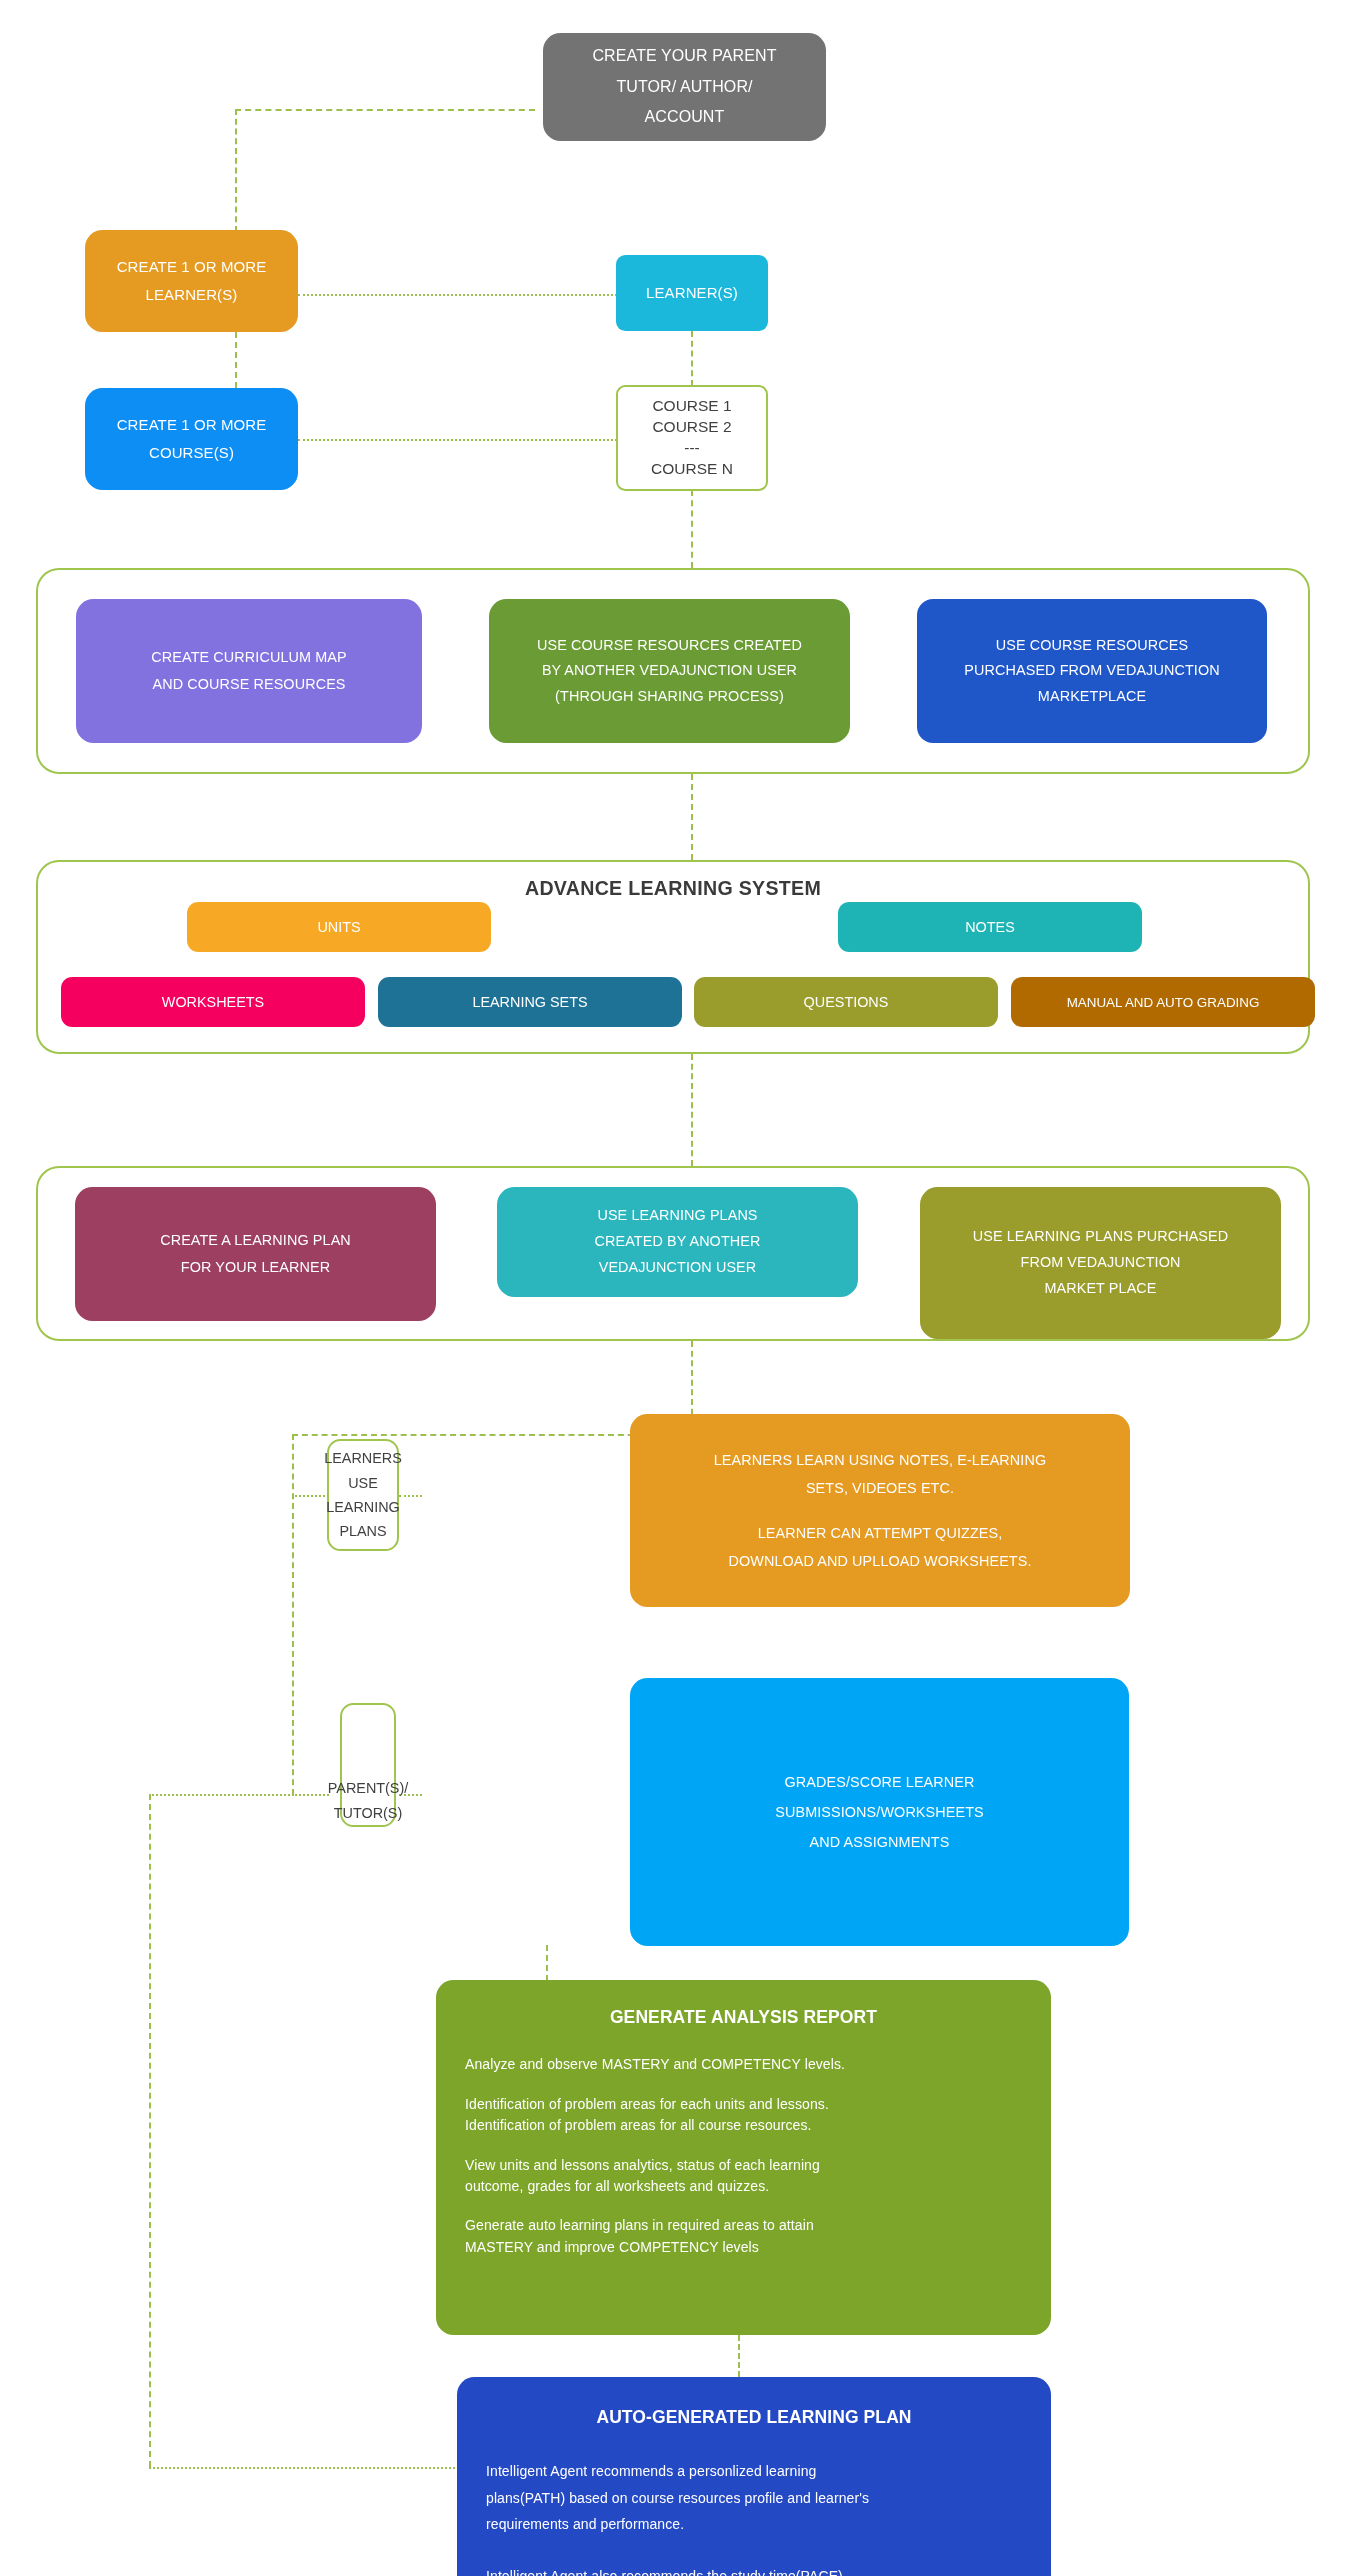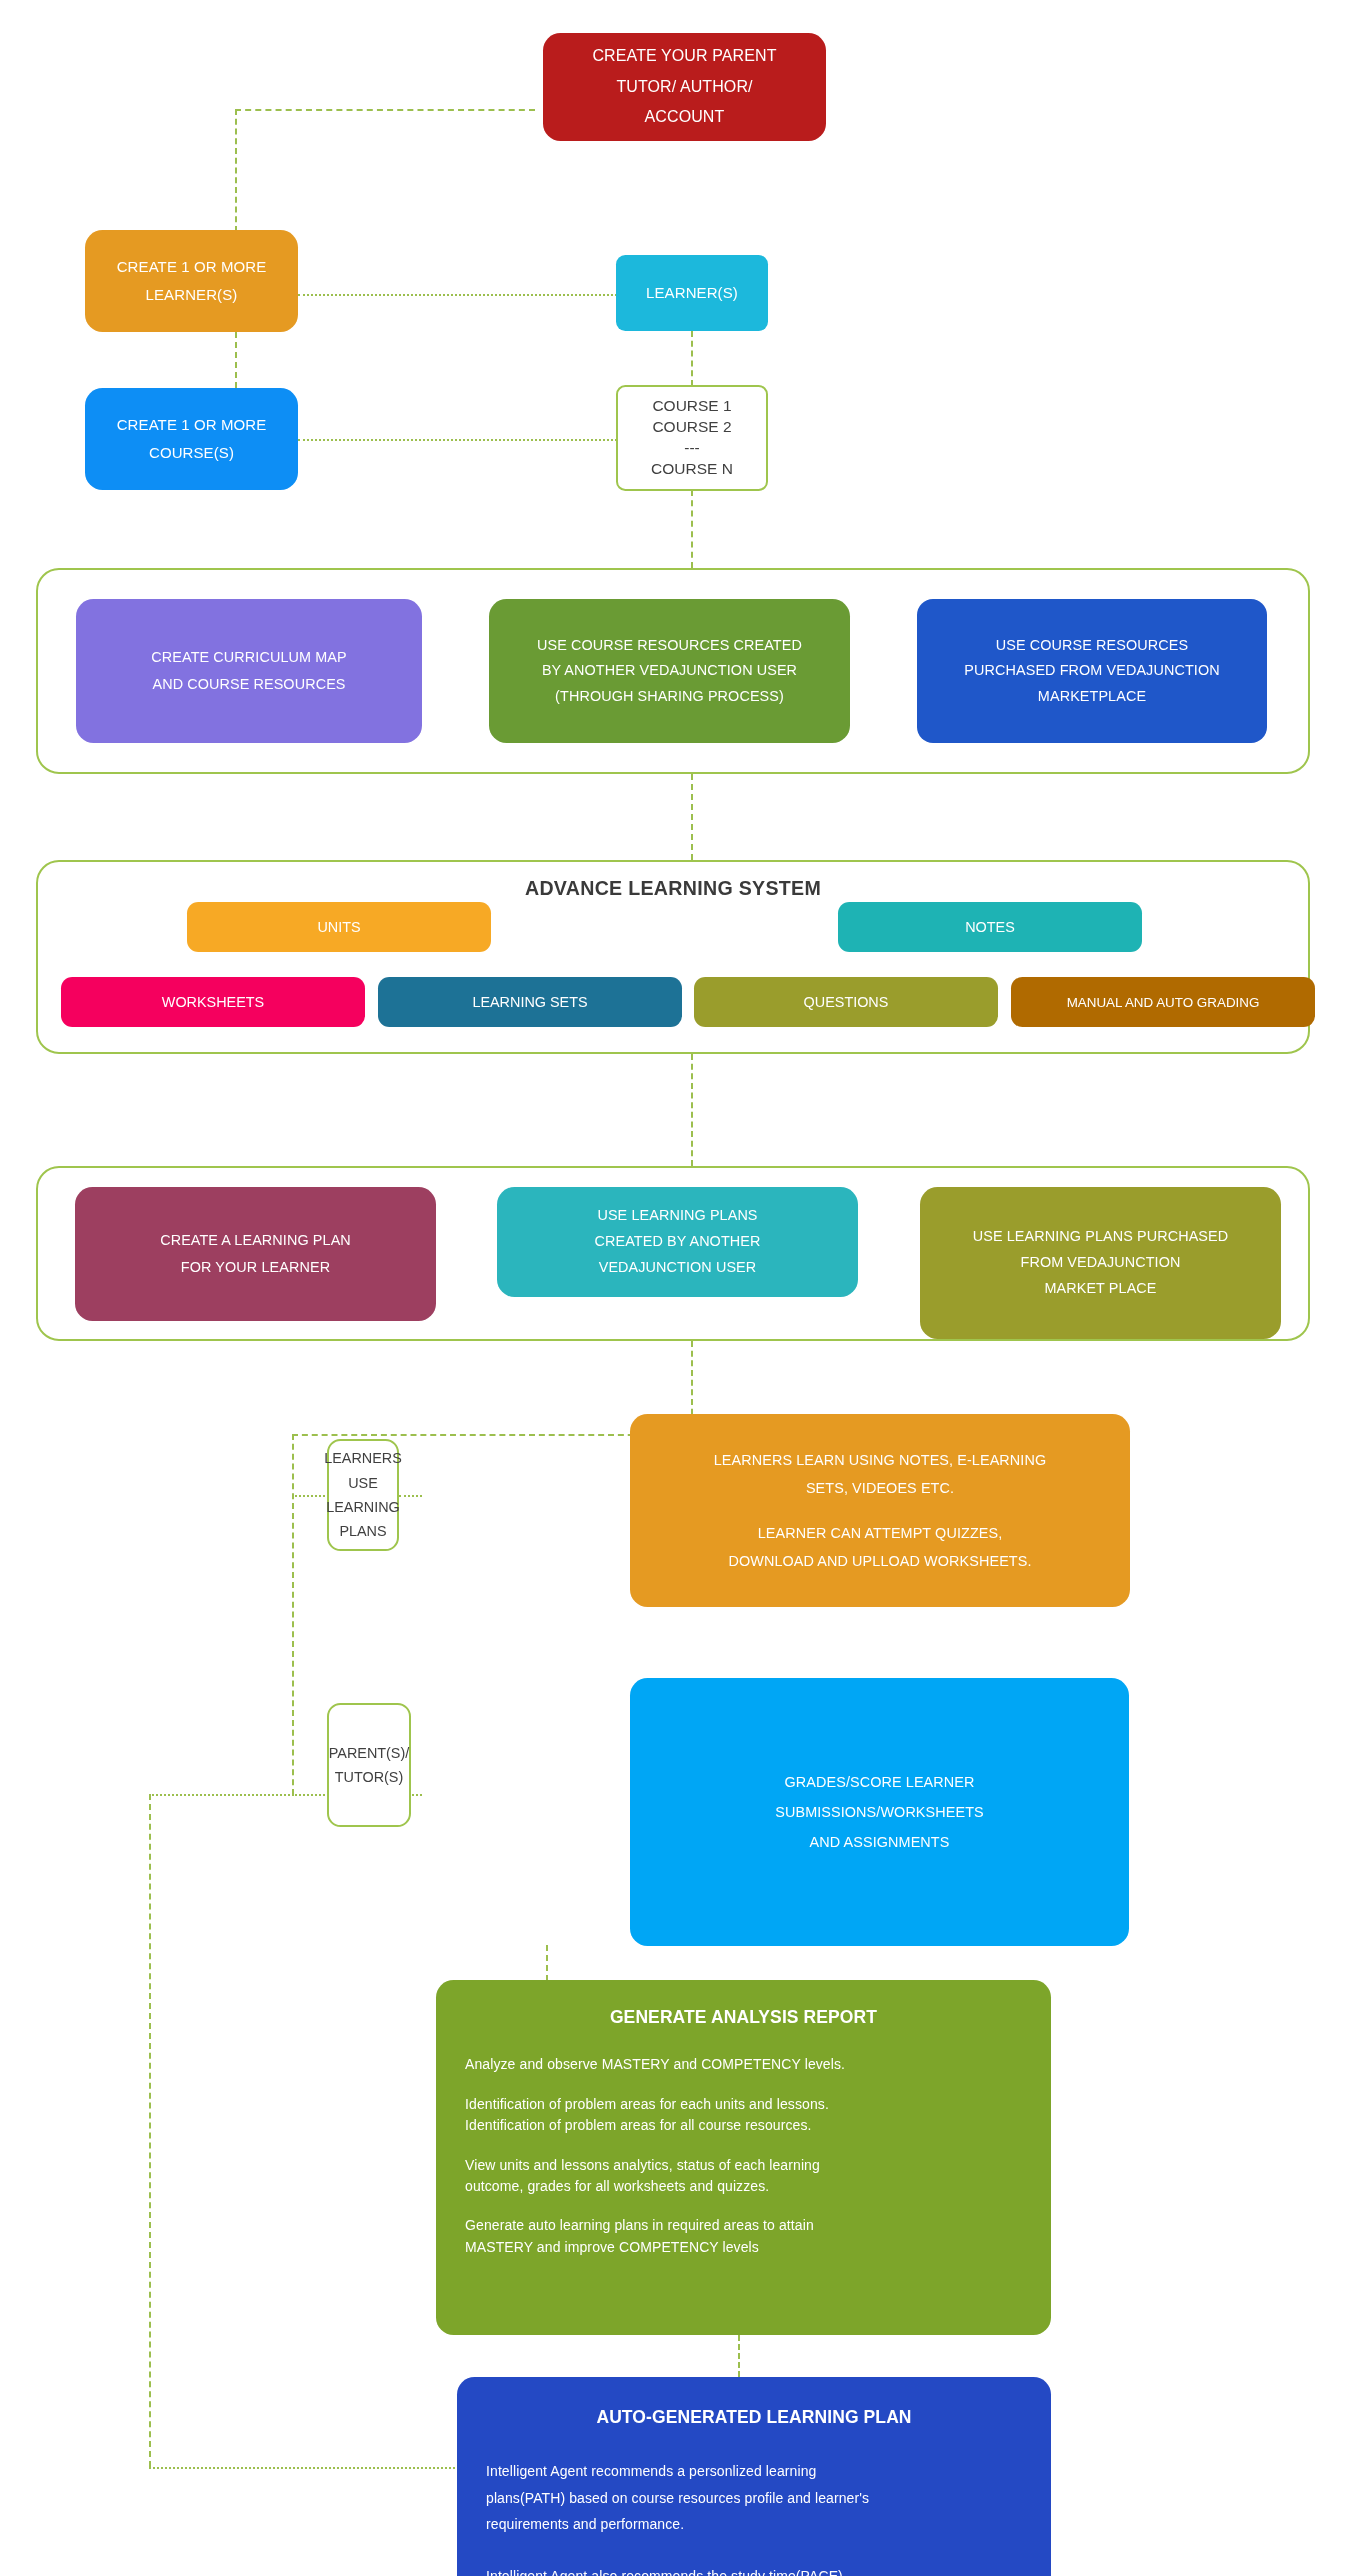--- a/index.html
+++ b/index.html
@@ -121,21 +121,21 @@
   <div class="h-line" style="left:399px; top:1495px; width:23px;"></div>
 
   <div class="h-line" style="left:292px; top:1794px; width:37px;"></div>
 
   <div class="h-line" style="left:399px; top:1794px; width:23px;"></div>
 
   <div class="v-line" style="left:546px; top:1945px; height:36px;"></div>
 
   <div class="v-line" style="left:738px; top:2335px; height:42px;"></div>
 
-  <div class="node" style="left:543px; top:33px; width:283px; height:108px; background:#b91c1c; font-size:16px;">
+  <div class="node" style="left:543px; top:33px; width:283px; height:108px; background:#737373; font-size:16px;">
     <span class="ln">CREATE YOUR PARENT</span>
     <span class="ln">TUTOR/ AUTHOR/</span>
     <span class="ln">ACCOUNT</span>
   </div>
 
   <div class="node" style="left:85px; top:230px; width:213px; height:102px; background:#e59a22; font-size:15px;">
     <span class="ln">CREATE 1 OR MORE</span>
     <span class="ln">LEARNER(S)</span>
   </div>
 
@@ -211,21 +211,21 @@
   </div>
 
   <div class="node" style="left:630px; top:1414px; width:500px; height:193px; background:#e59a22; font-size:14.4px; line-height:1.95;">
     <span class="ln">LEARNERS LEARN USING  NOTES, E-LEARNING</span>
     <span class="ln">SETS,  VIDEOES ETC.</span>
     <span class="ln" style="height:17.5px;"></span>
     <span class="ln">LEARNER CAN ATTEMPT QUIZZES,</span>
     <span class="ln">DOWNLOAD AND UPLLOAD WORKSHEETS.</span>
   </div>
 
-  <div class="outline-node" style="left:327px; top:1703px; width:84px; height:124px; font-size:14.4px;">
+  <div class="outline-node" style="left:340px; top:1703px; width:56px; height:124px; font-size:14.4px;justify-content:flex-end;">
     <span class="ln">PARENT(S)/</span>
     <span class="ln">TUTOR(S)</span>
   </div>
 
   <div class="node" style="left:630px; top:1678px; width:499px; height:268px; background:#00a6f5; font-size:14.4px; line-height:2.1;">
     <span class="ln">GRADES/SCORE LEARNER</span>
     <span class="ln">SUBMISSIONS/WORKSHEETS</span>
     <span class="ln">AND ASSIGNMENTS</span>
   </div>
 

